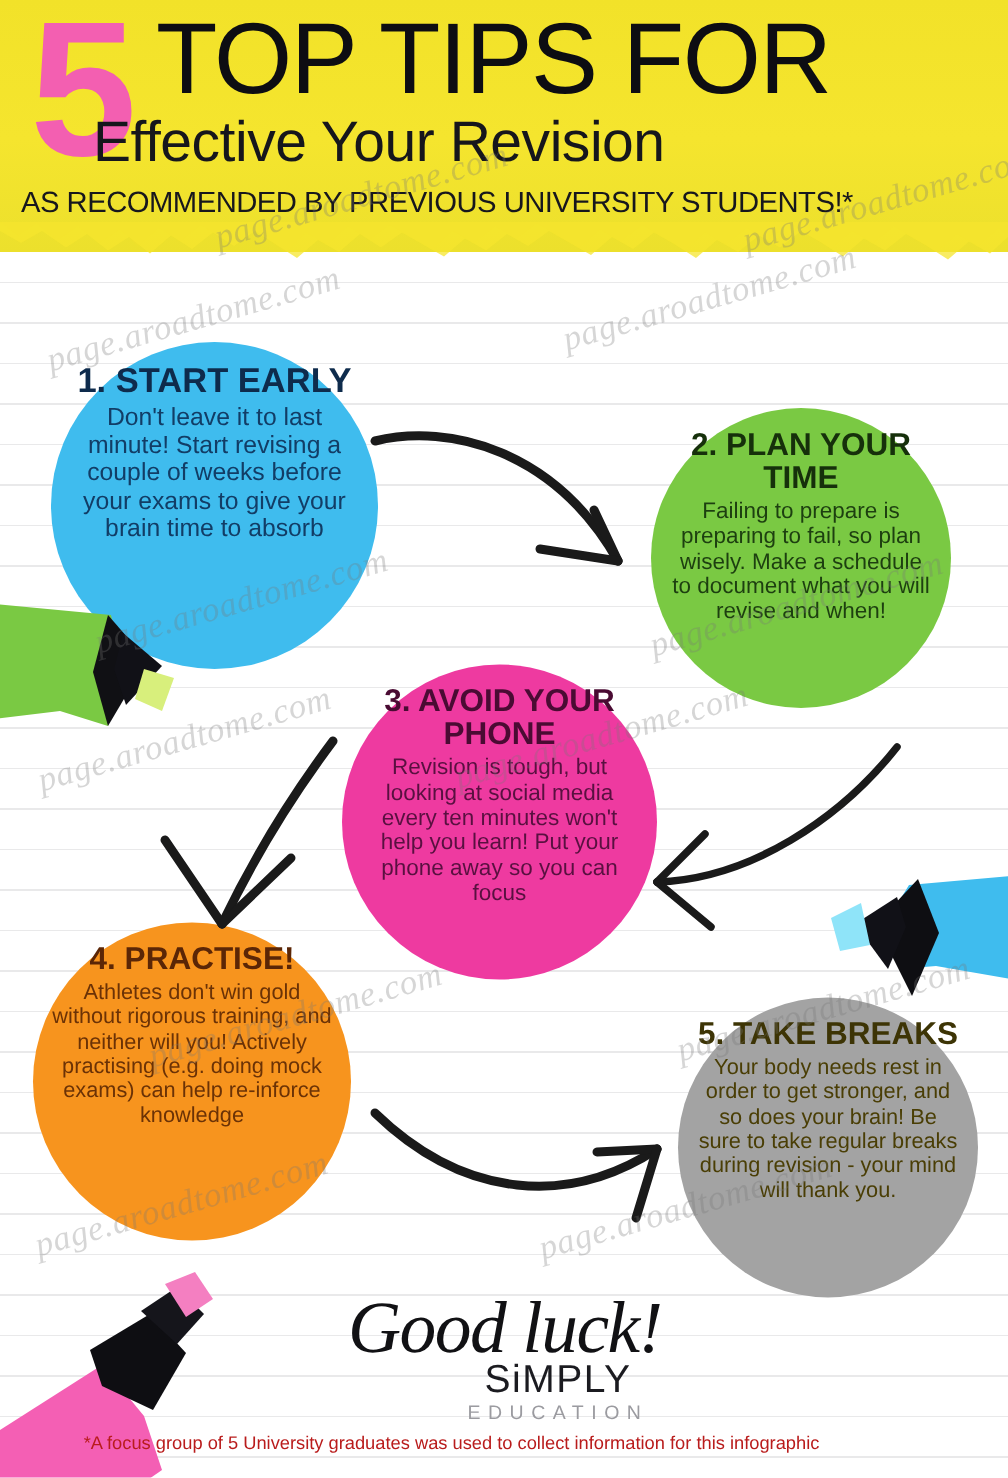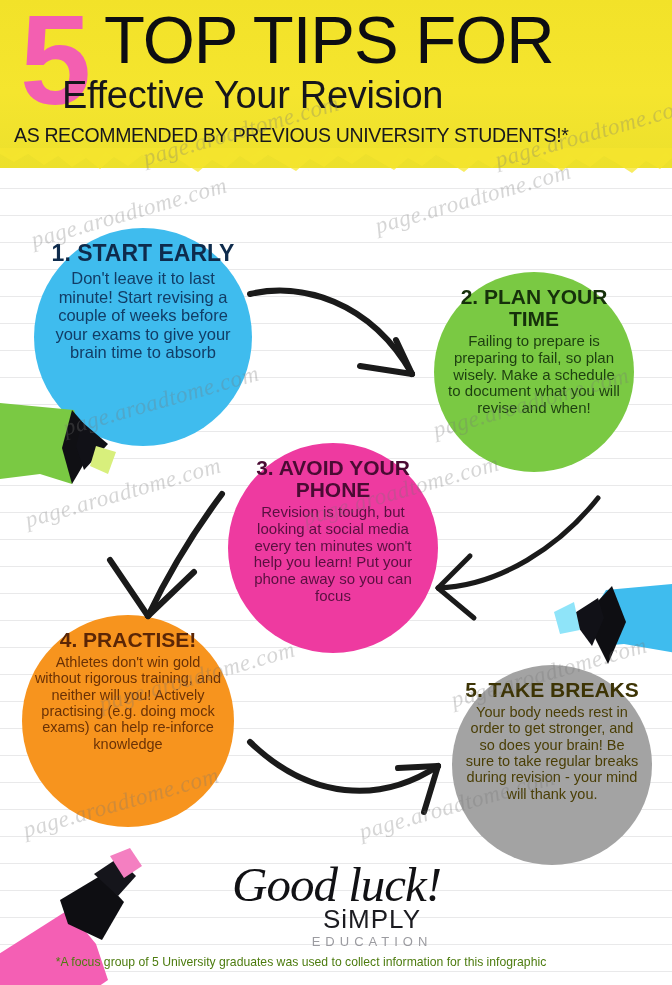--- a/index.html
+++ b/index.html
@@ -142,21 +142,21 @@
   }
   #brand-name{
     font-size:26px; color:#1b1b20; letter-spacing:1px; line-height:1;
   }
   #brand-sub{
     font-size:13px; color:#9b9ba0; letter-spacing:5px; margin-top:2px;
   }
   #footnote{
     position:absolute; left:0; top:955px; width:602px;
     text-align:center;
-    font-size:12.2px; color:#4d7c0f;
+    font-size:12.2px; color:#b91c1c;
     z-index:32;
   }
 </style>
 </head>
 <body>
 
 <div id="paper"></div>
 
 <div id="header" style="background: linear-gradient(rgb(242, 226, 41) 0%, rgb(245, 229, 46) 55%, rgb(236, 224, 44) 100%);"></div>
 

